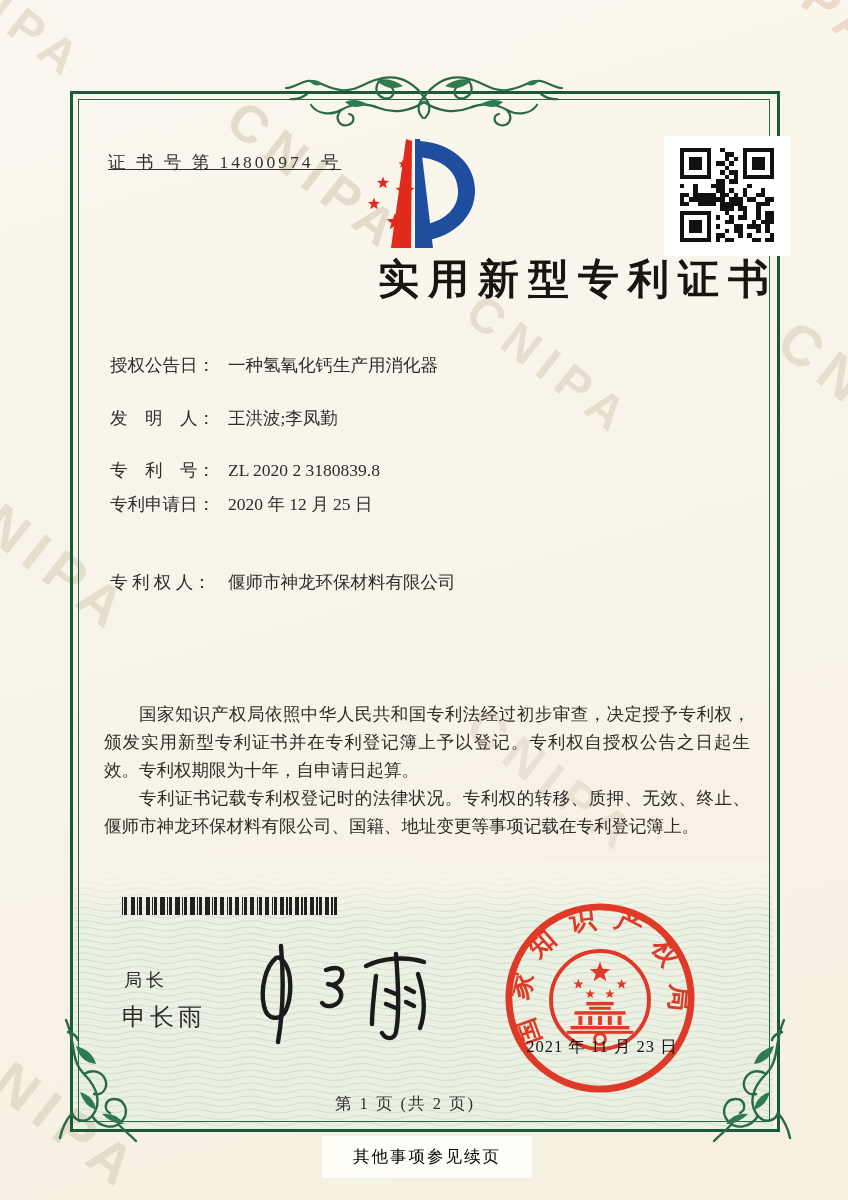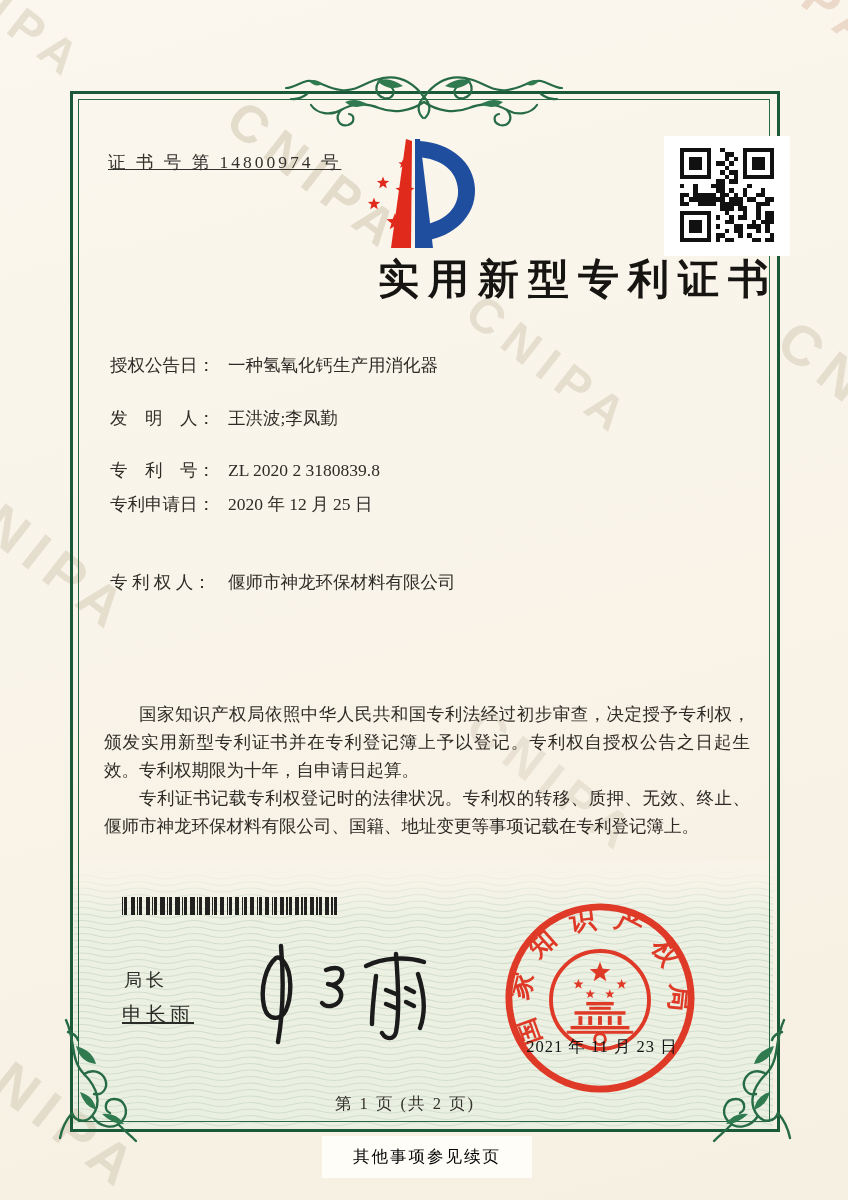--- a/index.html
+++ b/index.html
@@ -70,21 +70,21 @@
     font-size:17.5px;line-height:28px;text-align:justify;color:#2e2b26;
   }
   .body-text p{margin:0;text-indent:2em;}
   
   .barcode{
     position:absolute;left:122px;top:897px;width:216px;height:18px;z-index:3;
     display:flex;align-items:stretch;overflow:hidden;
   }
   .barcode div{background:#23211f;flex:none;}
   .official-title{position:absolute;left:124px;top:968px;font-size:18px;letter-spacing:4px;z-index:3;}
-  .official-name{position:absolute;left:122px;top:1001px;font-size:20px;letter-spacing:4px;z-index:3;text-decoration:underline;}
+  .official-name{position:absolute;left:122px;top:1001px;font-size:24px;letter-spacing:4px;z-index:3;}
   .sig{position:absolute;left:248px;top:936px;z-index:4;}
   .seal{position:absolute;left:502px;top:900px;z-index:5;opacity:.93;}
   .seal-date{
     position:absolute;left:522px;top:1036px;width:160px;text-align:center;
     font-size:16.5px;letter-spacing:1px;color:#141414;z-index:6;
   }
   .page-num{
     position:absolute;left:50px;top:1093px;width:710px;text-align:center;
     font-size:16.5px;letter-spacing:2px;z-index:3;color:#34322c;
   }

